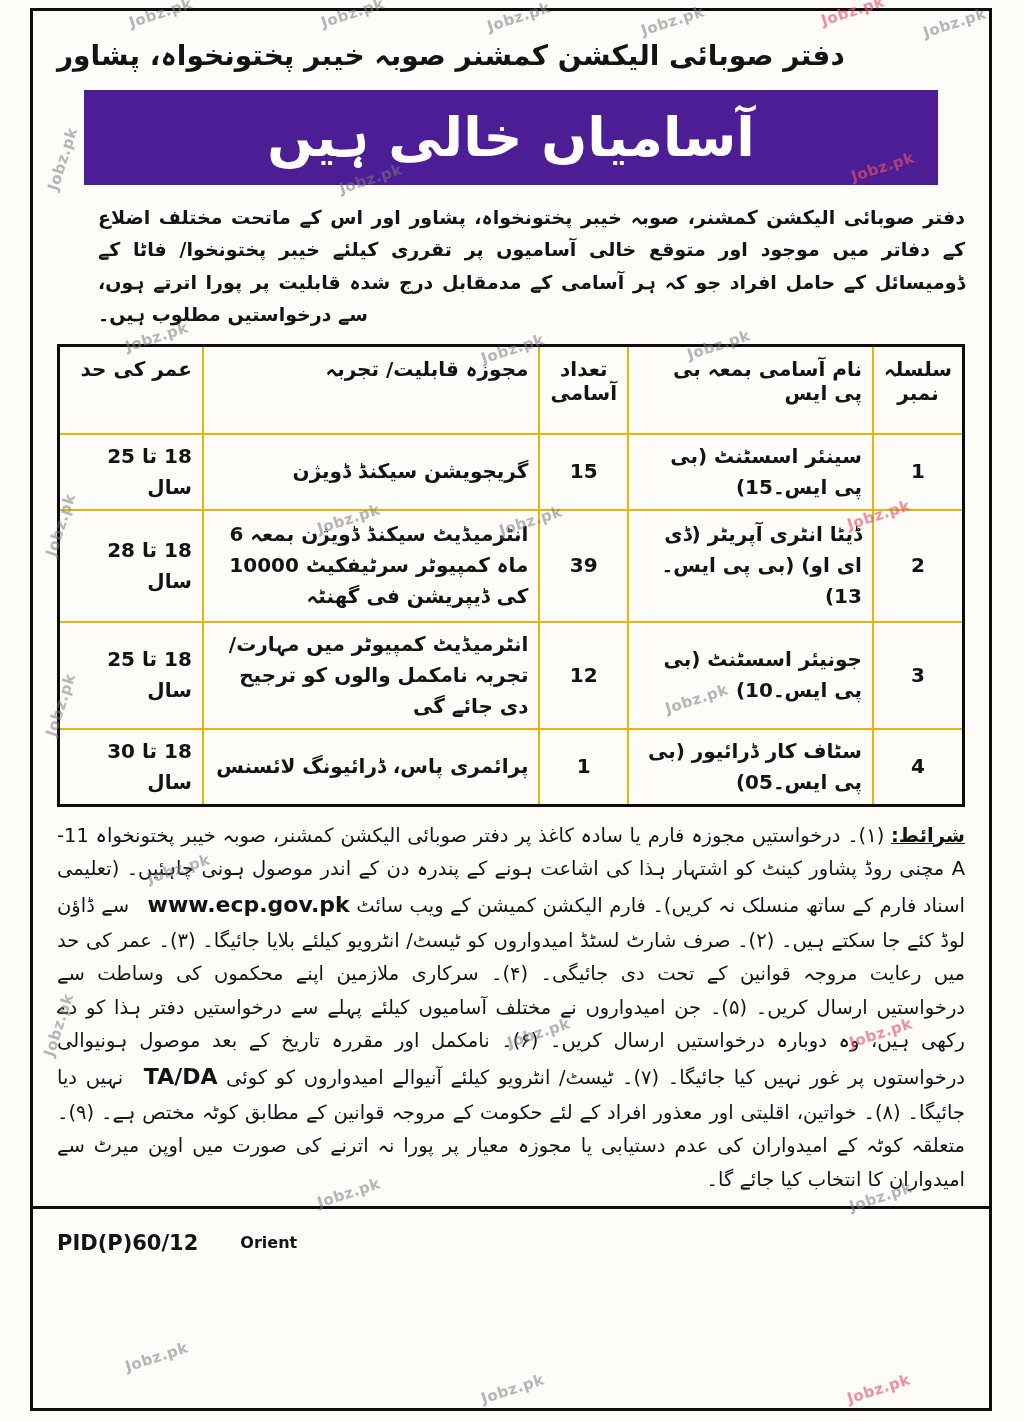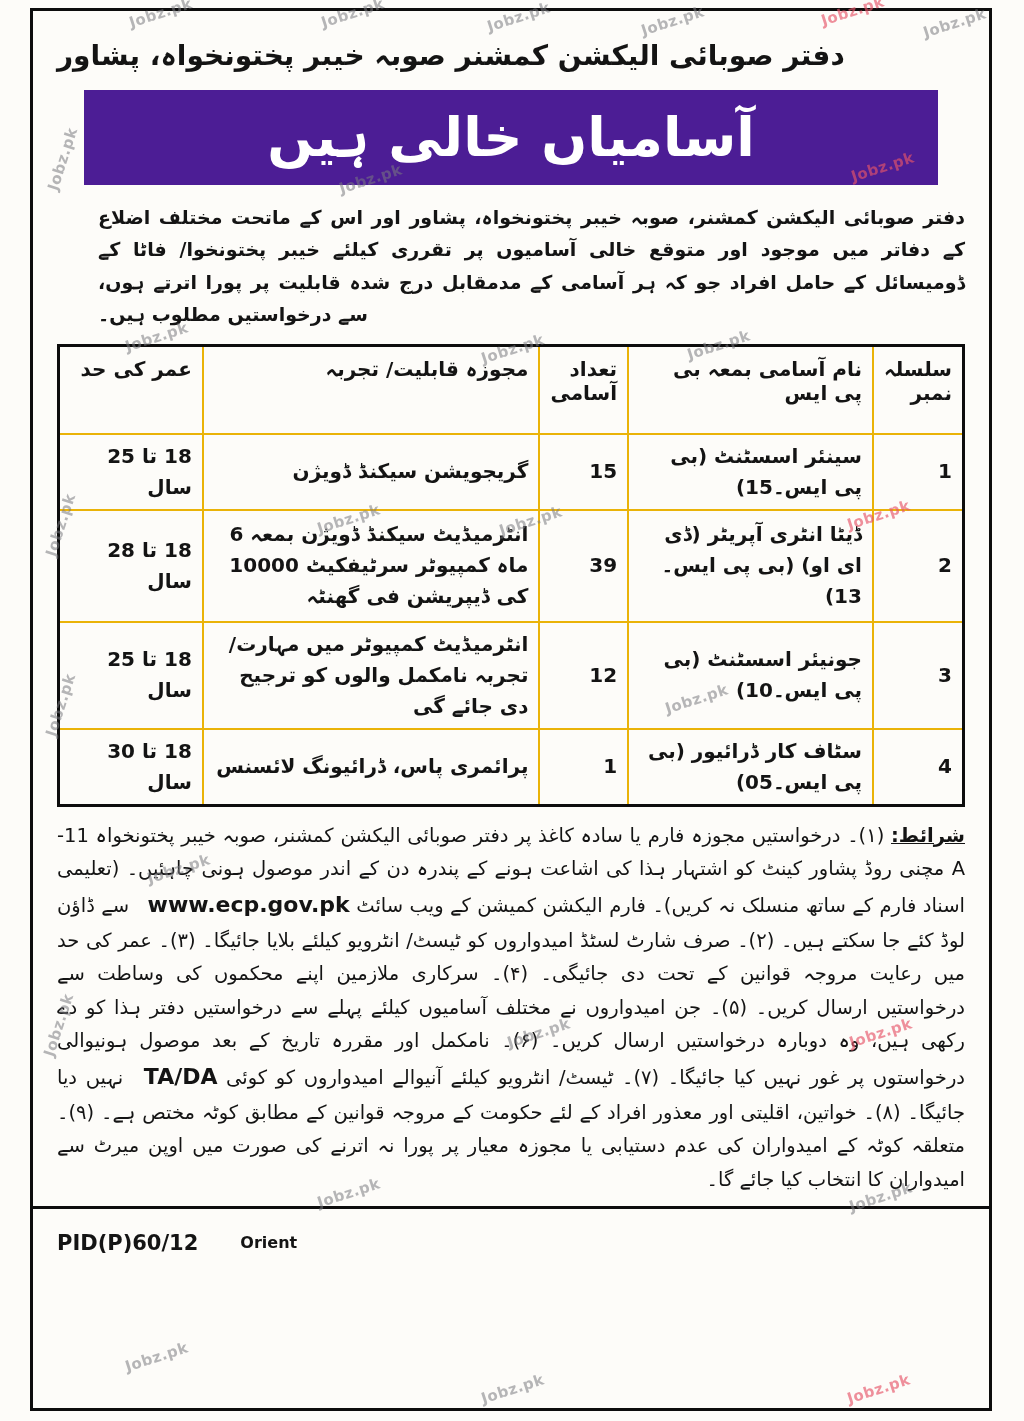--- a/index.html
+++ b/index.html
@@ -43,21 +43,21 @@
   .jobs-table th, .jobs-table td {
     border:2px solid #eab308; padding:6px 10px; font-size:20px; font-weight:700;
   }
   .jobs-table th { vertical-align:top; text-align:right; height:88px; padding-top:10px; }
   .jobs-table td { vertical-align:middle; text-align:right; line-height:1.55; }
   .c-serial { width:58px; }
   .c-post   { width:255px; }
   .c-count  { width:80px; }
   .c-qual   { width:352px; }
   .c-age    { width:150px; }
-  th.c-serial, td.cell-serial, th.c-count, td.cell-count { }
+  th.c-serial, td.cell-serial, th.c-count, td.cell-count { text-align:center; }
   .jobs-table tbody tr:nth-child(1) td { height:70px; }
   .jobs-table tbody tr:nth-child(2) td { height:112px; }
   .jobs-table tbody tr:nth-child(3) td { height:106px; }
   .jobs-table tbody tr:nth-child(4) td { height:54px; }
   .terms {
     direction:rtl; margin-top:12px; font-size:19.5px; line-height:1.72;
     text-align:justify; font-weight:500;
   }
   .terms .t-label { font-weight:700; text-decoration:underline; }
   .terms .t-url, .terms .t-tada {

